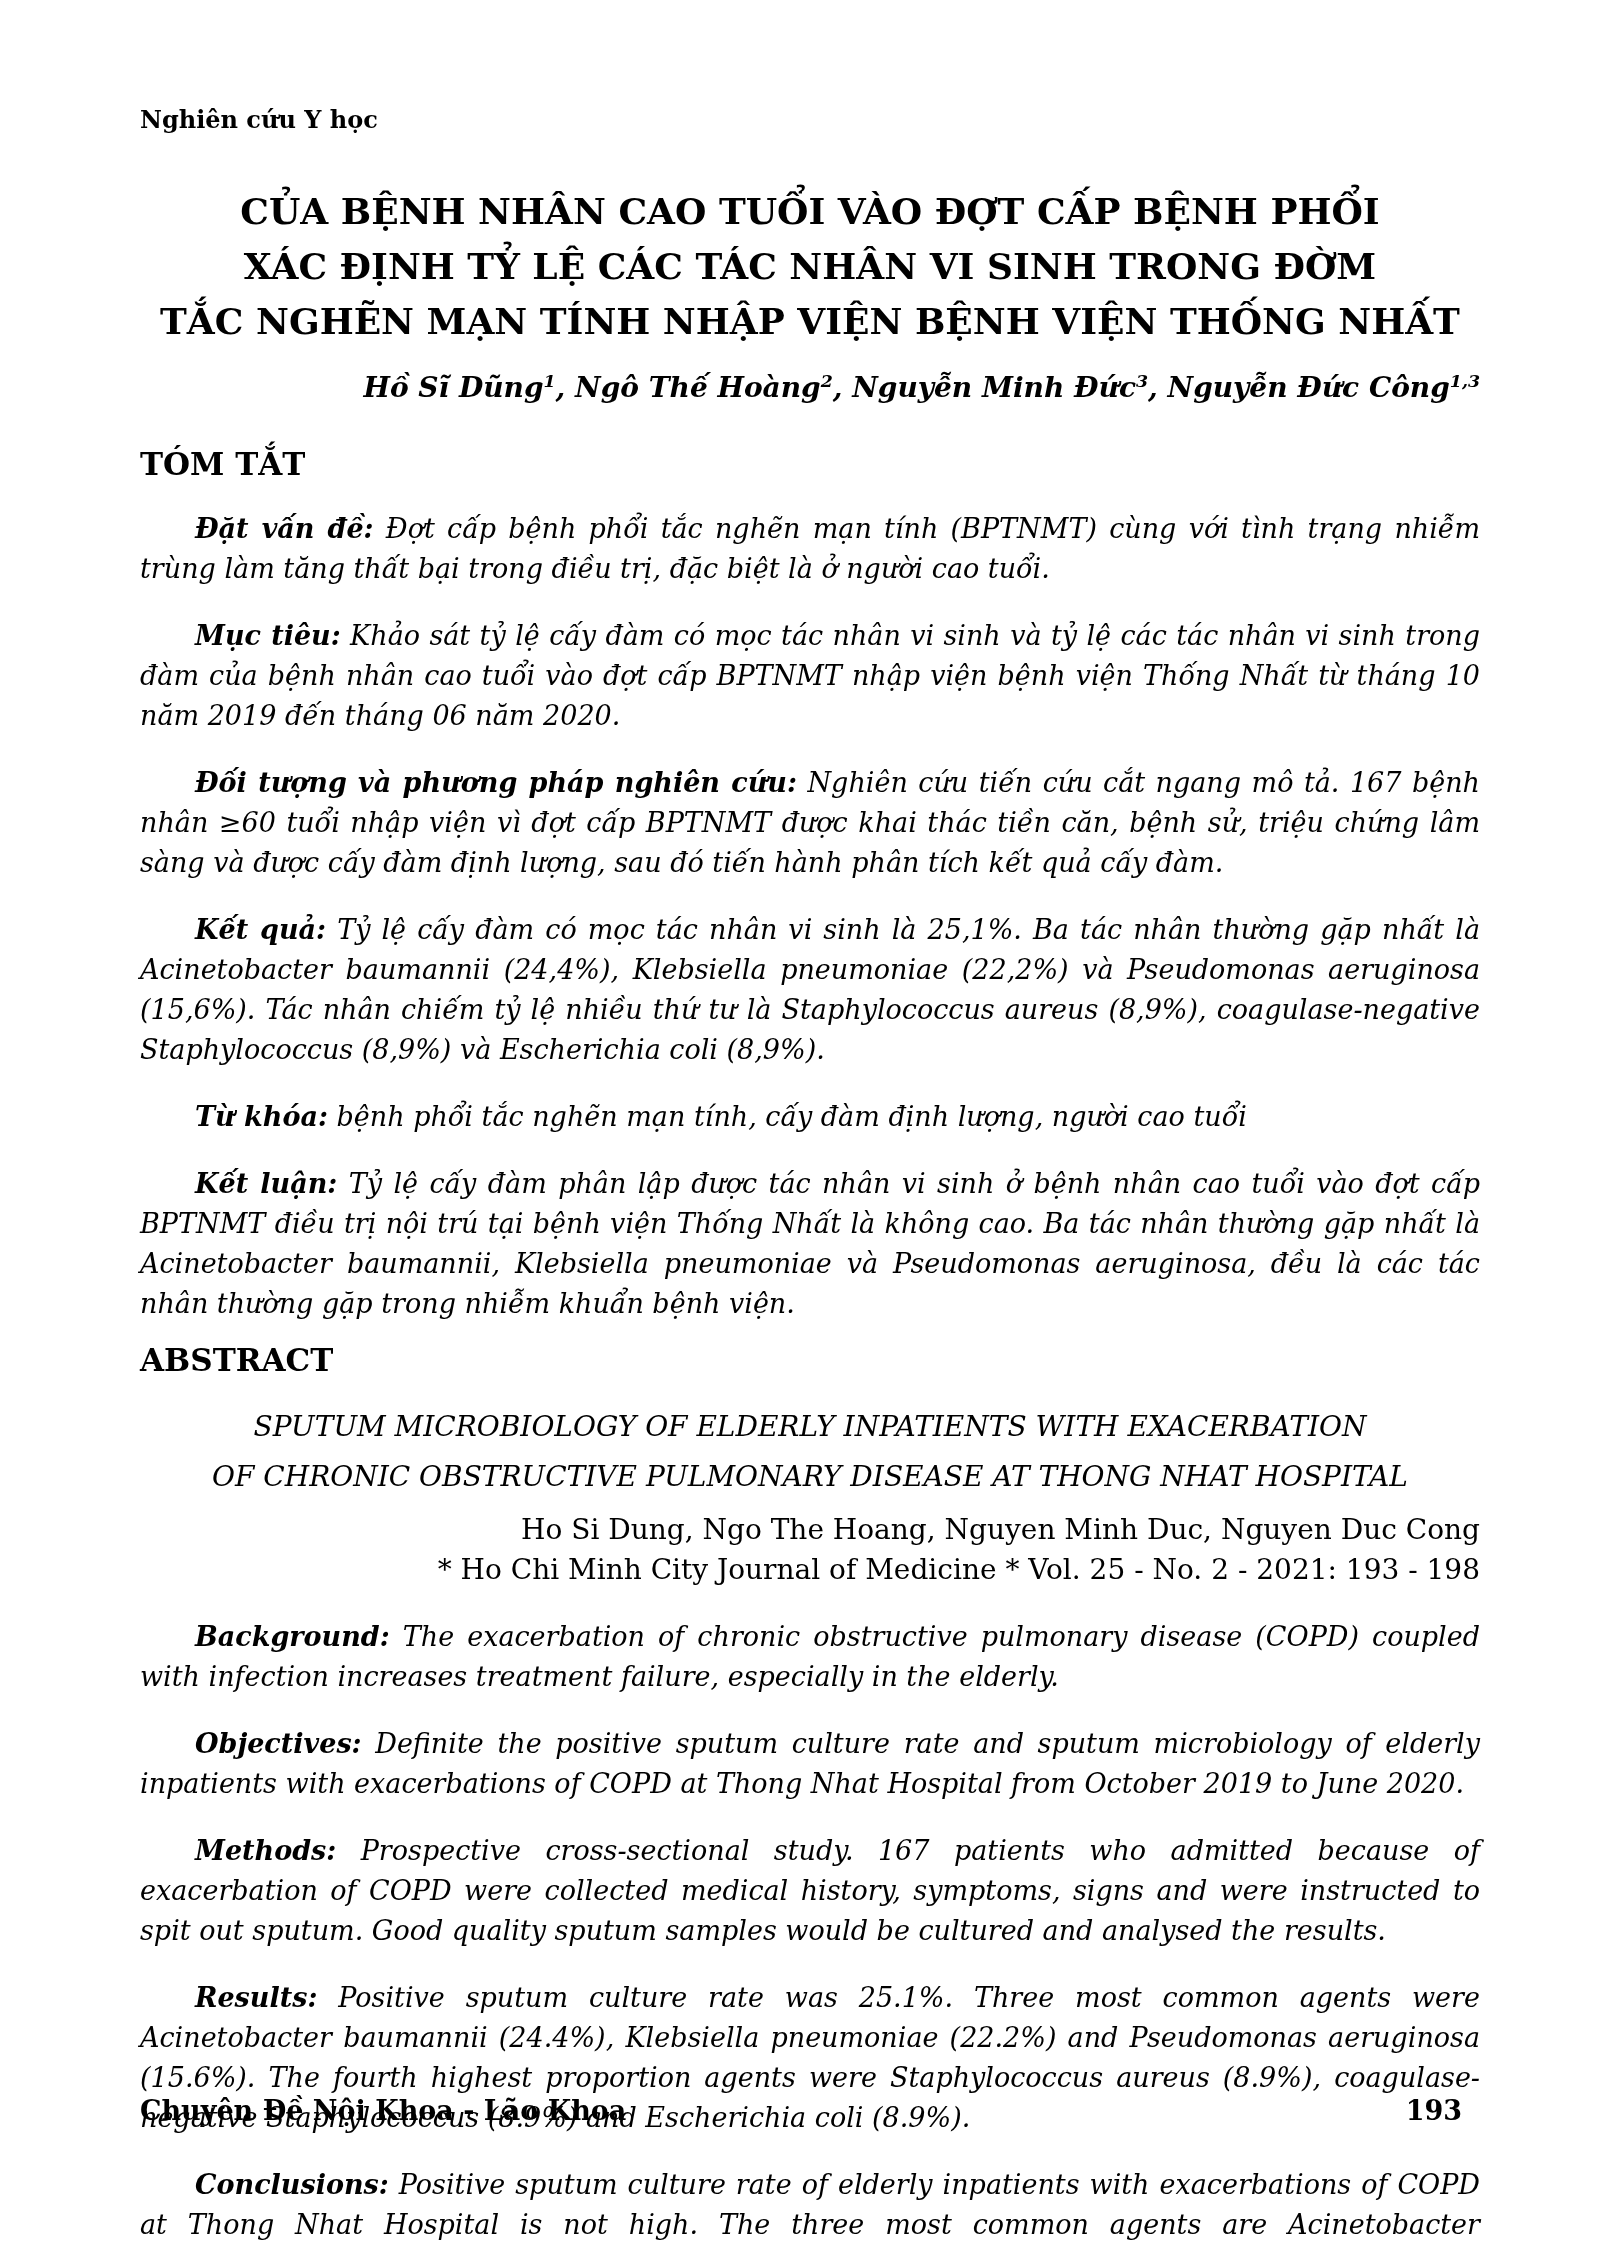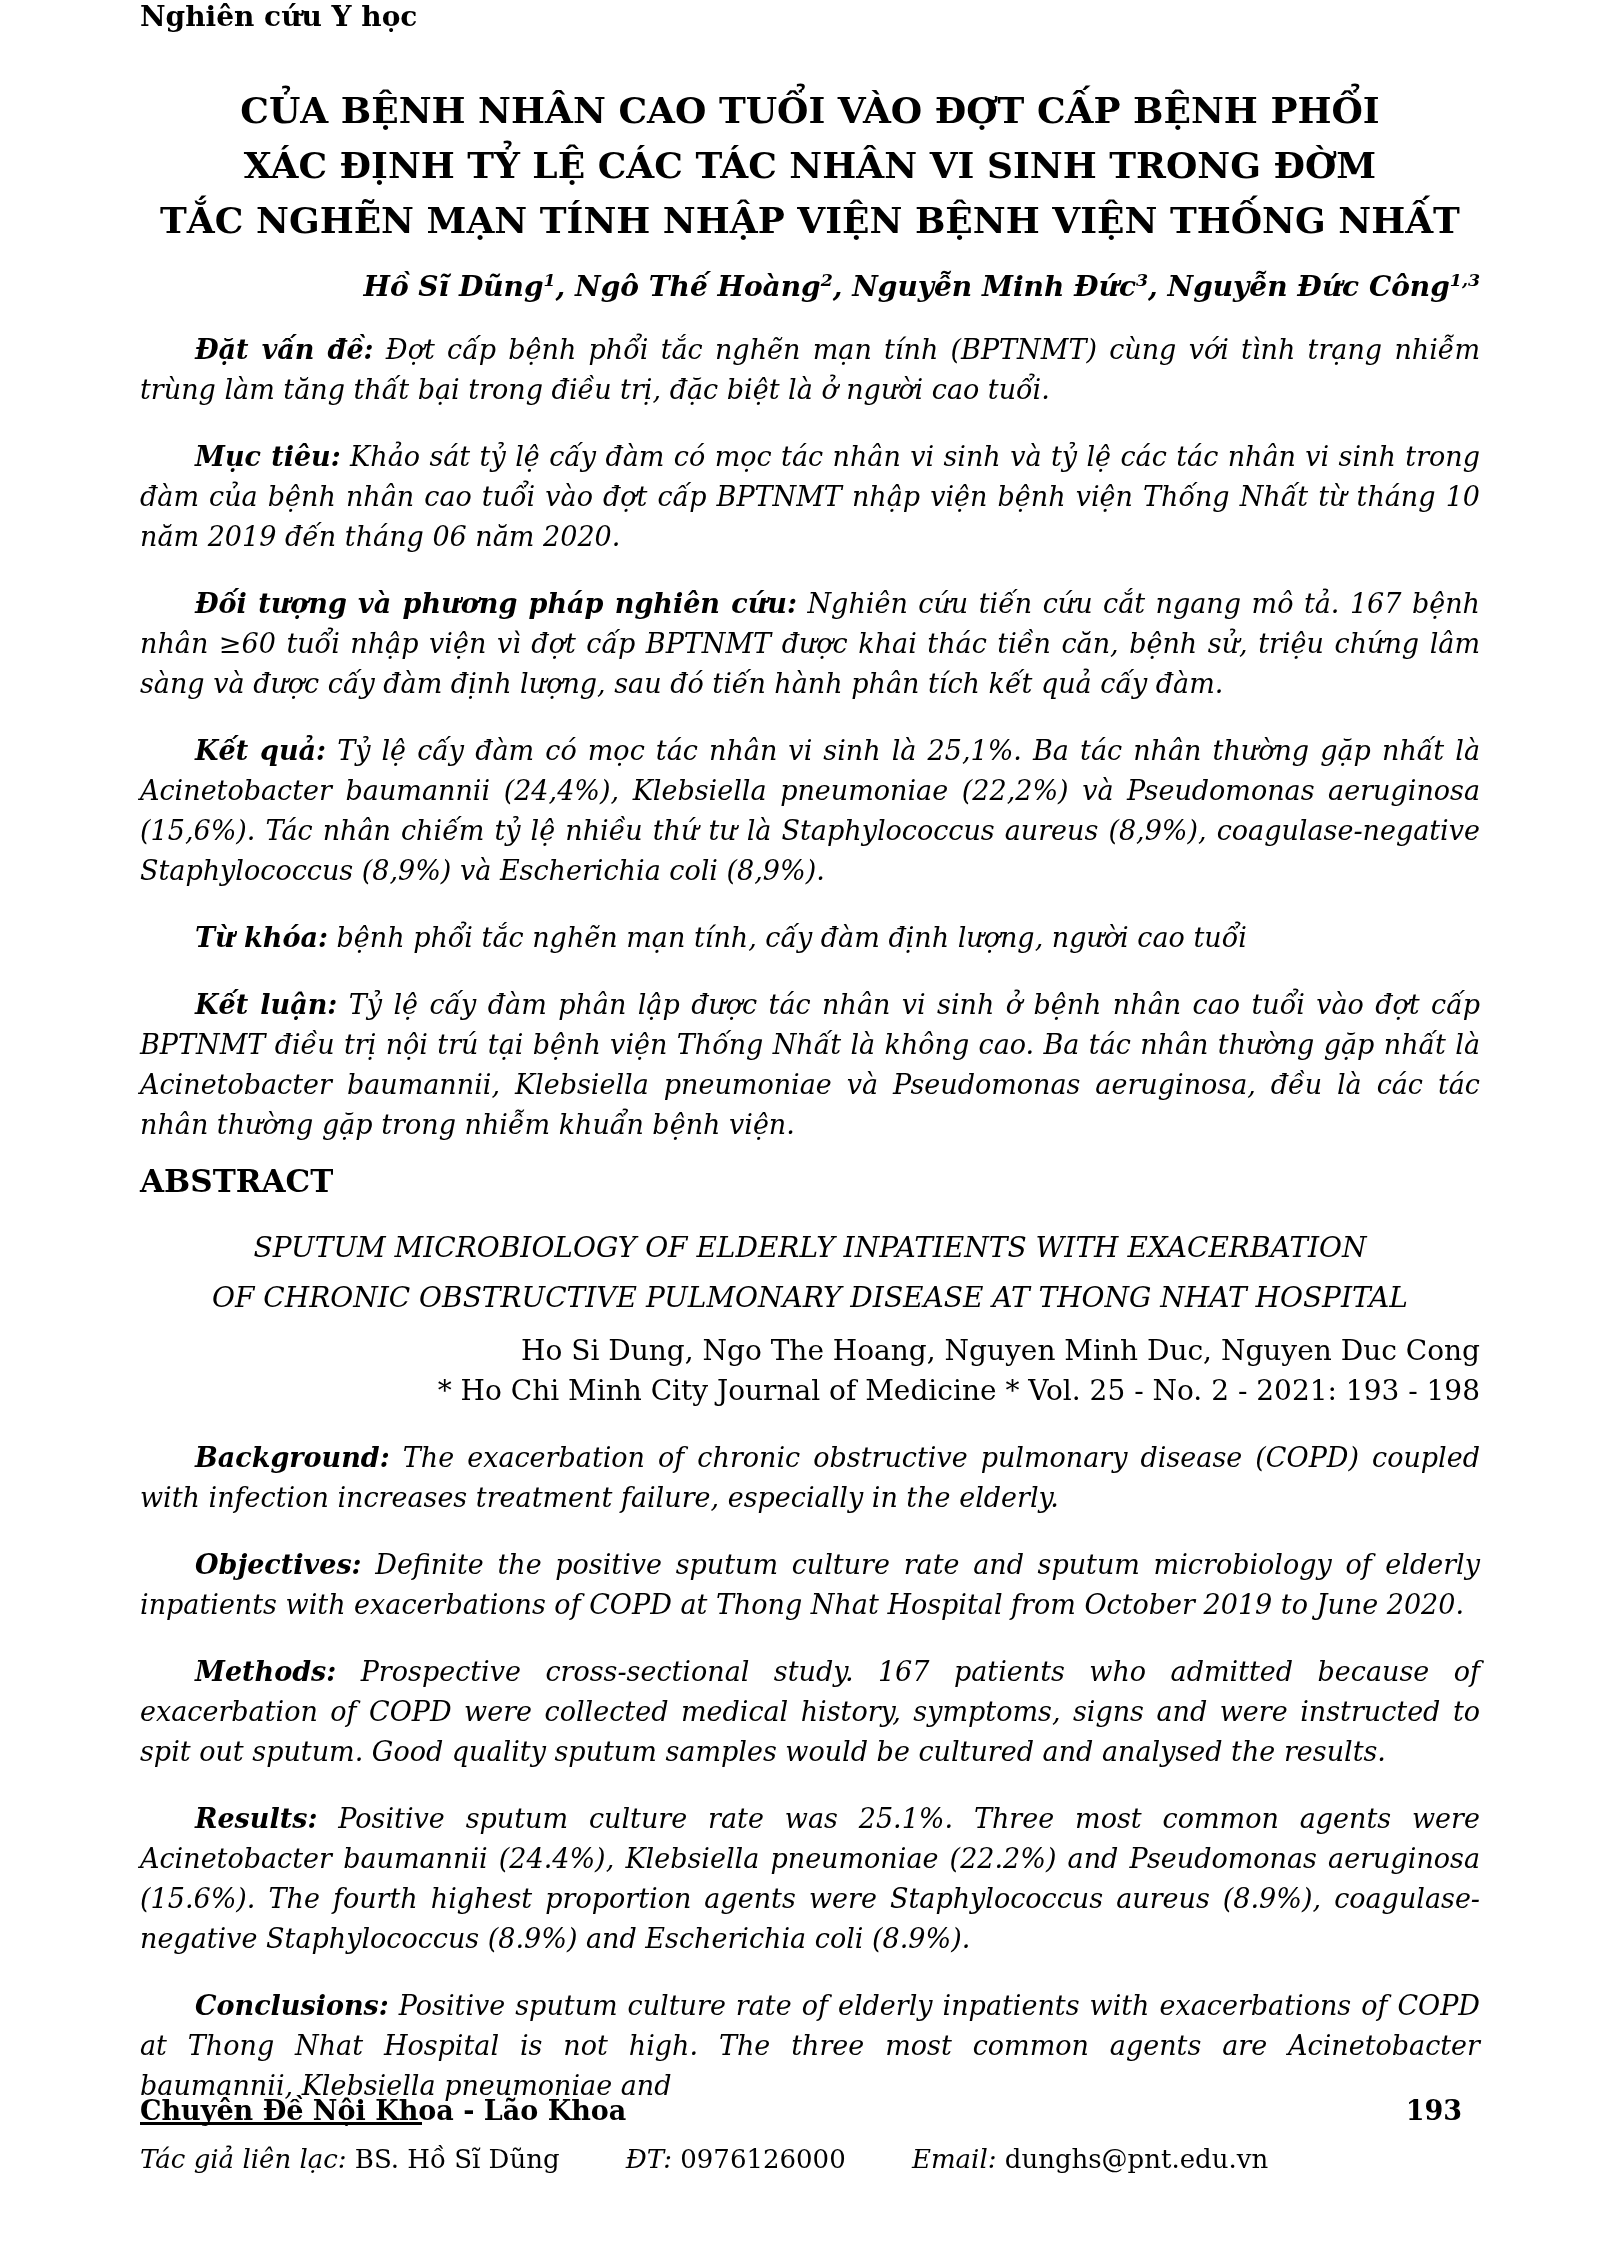--- a/index.html
+++ b/index.html
@@ -5,21 +5,21 @@
   html,body{margin:0;padding:0;}
   body{
     width:1615px;height:2245px;
     background:#ffffff;color:#000000;
     font-family:"DejaVu Serif","Liberation Serif",serif;
     position:relative;overflow:hidden;
   }
   .content{padding:0 135px 0 140px;}
   
   .jheader{display:flex;justify-content:space-between;align-items:baseline;
-    font-size:28px;font-weight:bold;text-align:right;}
+    padding-top:105px;font-size:24px;font-weight:bold;text-align:right;}
   
   .title{margin-top:50px;text-align:center;font-weight:bold;font-size:36px;line-height:55px;}
   .title div{white-space:nowrap;}
   
   .authors-vi{margin-top:22px;text-align:right;font-size:28px;font-weight:bold;font-style:italic;}
   sup{font-size:0.62em;line-height:0;}
   
   .sec-head{margin-top:42px;font-size:31px;font-weight:bold;}
   .sec-head.abstract{margin-top:18px;}
   
@@ -51,20 +51,21 @@
   </div>
 
   <div class="title">
     <div>CỦA BỆNH NHÂN CAO TUỔI VÀO ĐỢT CẤP BỆNH PHỔI</div>
     <div>XÁC ĐỊNH TỶ LỆ CÁC TÁC NHÂN VI SINH TRONG ĐỜM</div>
     <div>TẮC NGHẼN MẠN TÍNH NHẬP VIỆN BỆNH VIỆN THỐNG NHẤT</div>
   </div>
 
   <div class="authors-vi"><span>Hồ Sĩ Dũng</span><sup>1</sup><span>, </span><span>Ngô Thế Hoàng</span><sup>2</sup><span>, </span><span>Nguyễn Minh Đức</span><sup>3</sup><span>, </span><span>Nguyễn Đức Công</span><sup>1,3</sup></div>
 
+  <div class="sec-head">TÓM TẮT</div>
 
   <p class="para"><span class="plabel">Đặt vấn đề:</span> <span>Đợt cấp bệnh phổi tắc nghẽn mạn tính (BPTNMT) cùng với tình trạng nhiễm trùng làm tăng thất bại trong điều trị, đặc biệt là ở người cao tuổi.</span></p>
 
   <p class="para"><span class="plabel">Mục tiêu:</span> <span>Khảo sát tỷ lệ cấy đàm có mọc tác nhân vi sinh và tỷ lệ các tác nhân vi sinh trong đàm của bệnh nhân cao tuổi vào đợt cấp BPTNMT nhập viện bệnh viện Thống Nhất từ tháng 10 năm 2019 đến tháng 06 năm 2020.</span></p>
 
   <p class="para"><span class="plabel">Đối tượng và phương pháp nghiên cứu:</span> <span>Nghiên cứu tiến cứu cắt ngang mô tả. 167 bệnh nhân ≥60 tuổi nhập viện vì đợt cấp BPTNMT được khai thác tiền căn, bệnh sử, triệu chứng lâm sàng và được cấy đàm định lượng, sau đó tiến hành phân tích kết quả cấy đàm.</span></p>
 
   <p class="para"><span class="plabel">Kết quả:</span> <span>Tỷ lệ cấy đàm có mọc tác nhân vi sinh là 25,1%. Ba tác nhân thường gặp nhất là Acinetobacter baumannii (24,4%), Klebsiella pneumoniae (22,2%) và Pseudomonas aeruginosa (15,6%). Tác nhân chiếm tỷ lệ nhiều thứ tư là Staphylococcus aureus (8,9%), coagulase-negative Staphylococcus (8,9%) và Escherichia coli (8,9%).</span></p>
 
   <p class="para nojust"><span class="plabel">Từ khóa:</span> <span>bệnh phổi tắc nghẽn mạn tính, cấy đàm định lượng, người cao tuổi</span></p>

